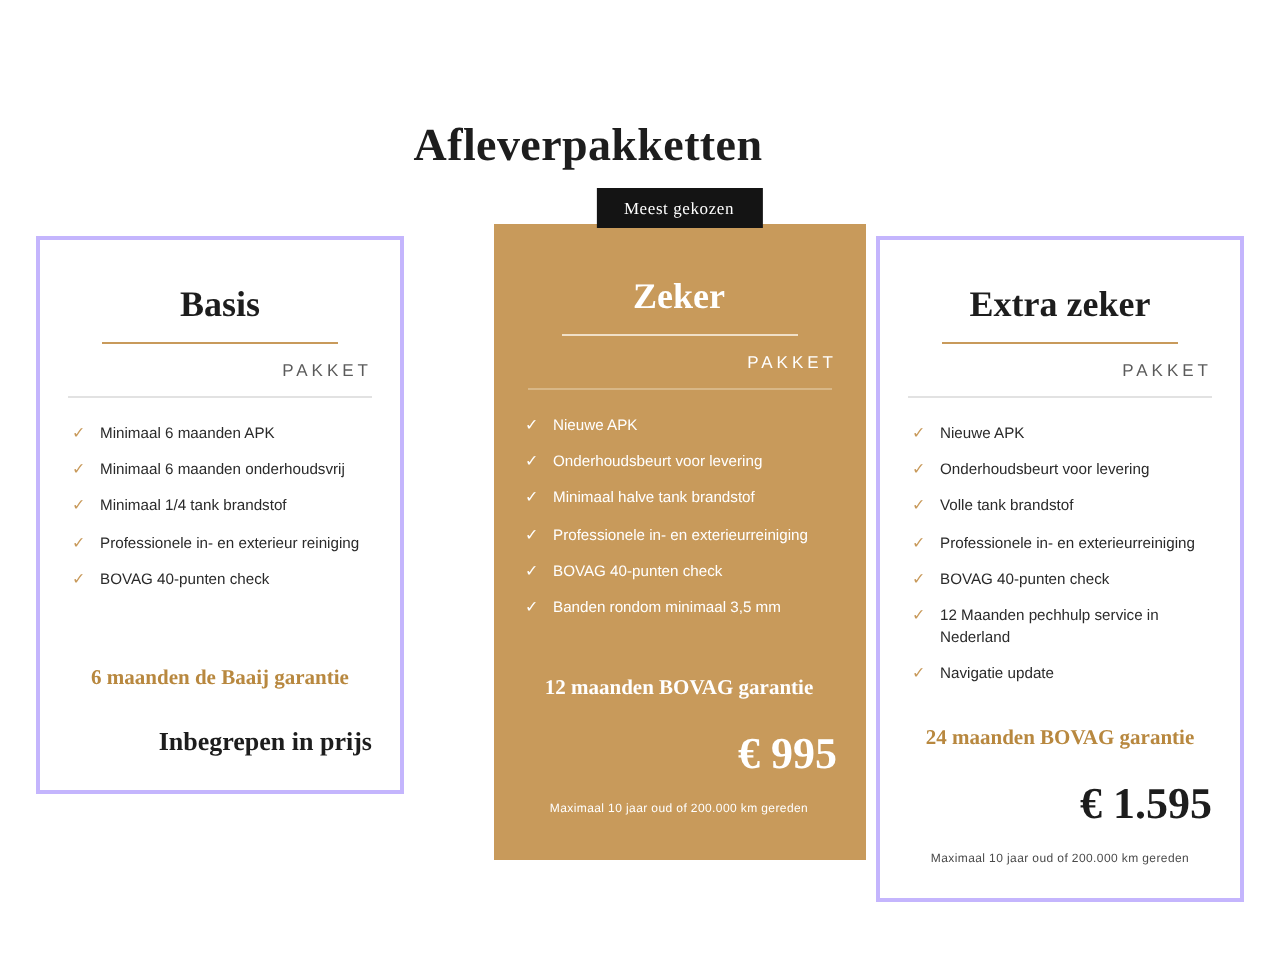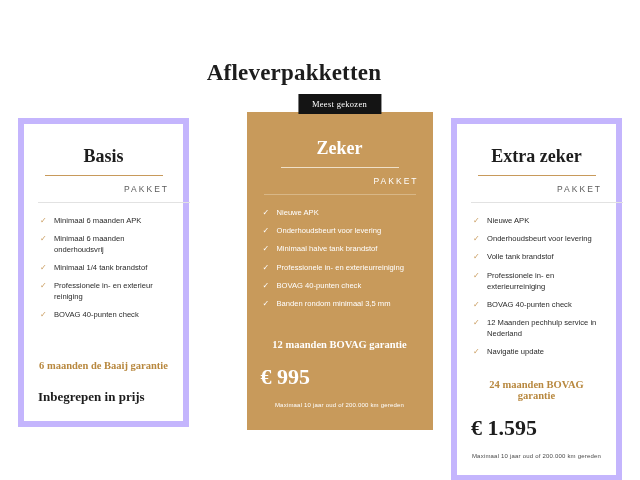--- a/index.html
+++ b/index.html
@@ -36,24 +36,24 @@
     position: absolute;
     top: 118px;
     left: 18px;
     width: 604px;
     display: flex;
     justify-content: space-between;
     align-items: flex-start;
   }
   .card {
     position: relative;
-    width: 171px;
+    width: 184px;
     box-sizing: border-box;
     background: #ffffff;
-    border: 6px solid #c4b5fd;
+    border: 2px solid #c4b5fd;
     padding: 22px 14px 16px 14px;
   }
   .card.featured {
     width: 186px;
     background: #c89a5b;
     border: none;
     padding-top: 26px;
     padding-bottom: 22px;
     margin-top: -6px;
     margin-left: 39px;
@@ -144,21 +144,21 @@
     font-size: 10.5px;
     font-weight: bold;
     color: #b8883f;
     margin-top: 22px;
   }
   .card.featured .guarantee {
     color: #ffffff;
     margin-top: 30px;
   }
   .price {
-    text-align: left;
+    text-align: right;
     font-family: "Liberation Serif", serif;
     font-size: 22px;
     font-weight: bold;
     color: #1d1d1d;
     margin-top: 14px;
   }
   .card.featured .price {
     color: #ffffff;
   }
   .price.included {

